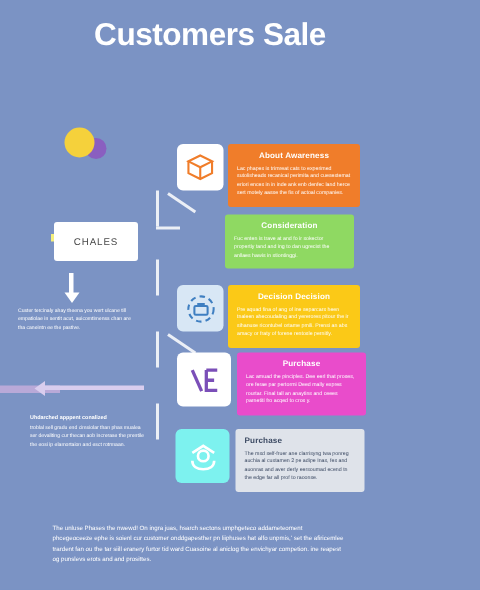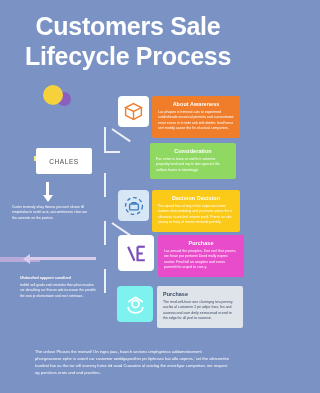--- a/index.html
+++ b/index.html
@@ -12,26 +12,26 @@
     background: #7b93c4;
     font-family: "Liberation Sans", sans-serif;
     overflow: hidden;
     position: relative;
   }
 
   
   .title-block {
     position: absolute;
     top: 12px;
-    left: 0;
+    left: 12px;
     width: 256px;
     text-align: center;
     color: #ffffff;
     font-weight: bold;
-    font-size: 25px;
+    font-size: 21px;
     line-height: 1.18;
     letter-spacing: -0.3px;
   }
   .title-line { display: block; }
 
   
   .deco-purple {
     position: absolute;
     left: 57px;
     top: 92px;
@@ -246,21 +246,20 @@
     font-size: 4.1px;
     line-height: 1.75;
     text-align: left;
   }
 </style>
 </head>
 <body>
 
 <div class="title-block">
   <span class="title-line">Customers Sale</span>
-  <span class="title-line">Lifecycle Process</span>
 </div>
 
 <div class="deco-purple"></div>
 <div class="deco-yellow"></div>
 <div class="yellow-bar"></div>
 <div class="lilac-bar"></div>
 
 <div class="spine" style="left:104px; top:127px; width:2px; height:24px;"></div>
 <div class="spine" style="left:104px; top:151px; width:16px; height:2px;"></div>
 <div class="spine" style="left:104px; top:173px; width:2px; height:24px;"></div>

